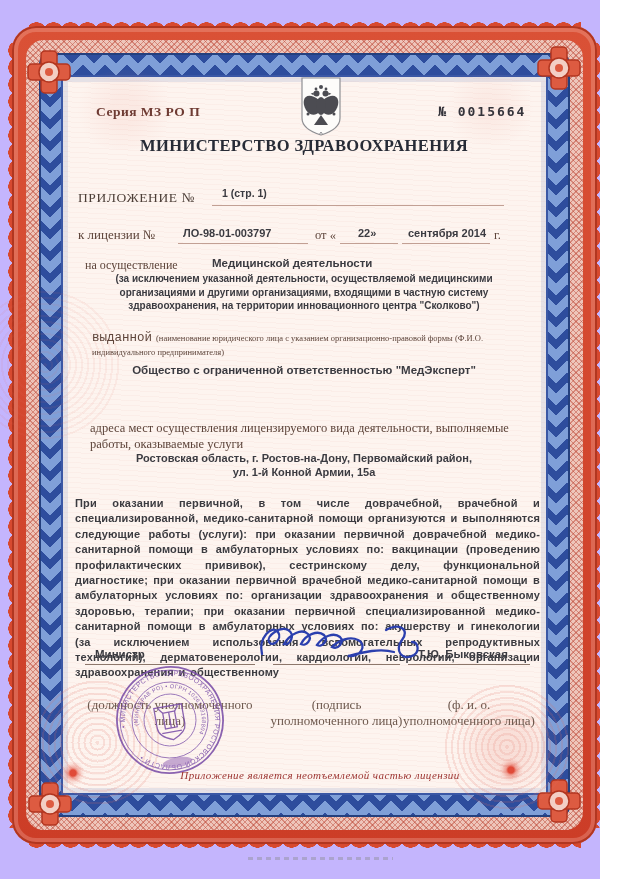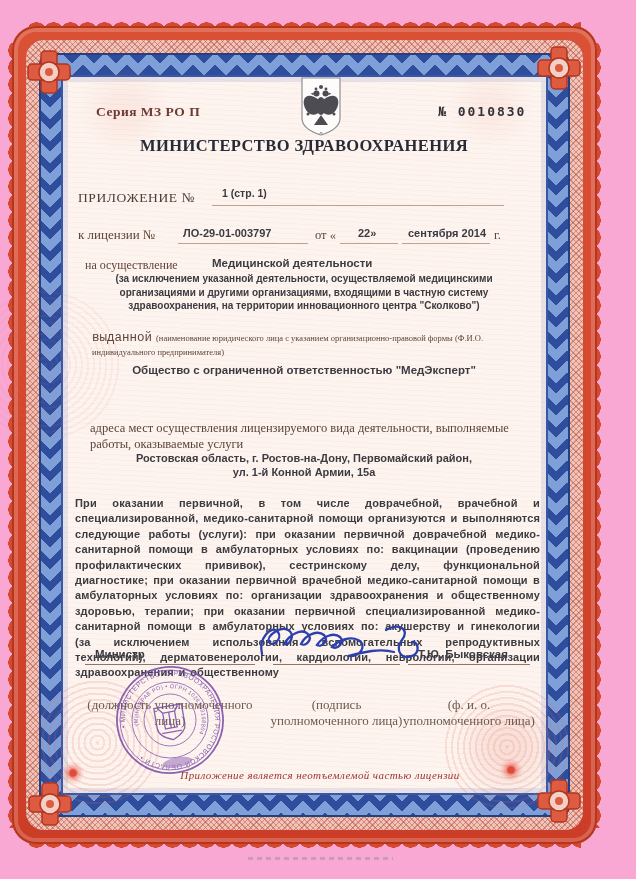--- a/index.html
+++ b/index.html
@@ -1,17 +1,17 @@
 <!DOCTYPE html>
 <html><head>
 <meta charset="utf-8">
 <style>
   html,body{margin:0;padding:0;background:#ffffff;}
-  .sheet{position:relative;width:600px;height:879px;background:#f9a8d4;overflow:hidden;
-         font-family:"Liberation Serif", serif;padding-left:36px;}
+  .sheet{position:relative;width:600px;height:879px;background:#c4b5fd;overflow:hidden;
+         font-family:"Liberation Serif", serif;}
   
   .frame{position:absolute;left:12px;top:26px;width:585px;height:818px;}
   .f-red{position:absolute;inset:0;border-radius:24px;
          background:linear-gradient(#da5136,#cc3d27);
          box-shadow:inset 0 0 0 2px #b23620, inset 0 0 0 6px rgba(255,210,200,.25);}
   .sc{position:absolute;}
   .sc-top{left:16px;right:16px;top:-8px;height:10px;background-repeat:repeat-x;
           background-image:radial-gradient(ellipse 13px 9px at 50% 100%, #d7492f 62%, rgba(215,73,47,0) 64%);
           background-size:17px 10px;}
   .sc-bot{left:16px;right:16px;bottom:-8px;height:10px;background-repeat:repeat-x;
@@ -134,32 +134,32 @@
       <circle cx="20" cy="13" r="1.4"></circle>
       <circle cx="30" cy="13" r="1.4"></circle>
       <path d="M25 39 l-7 10 h14 z"></path>
       <circle cx="12" cy="38" r="1.5"></circle>
       <circle cx="38" cy="38" r="1.5"></circle>
     </g>
     <path d="M23 59 l2 -3 2 3" fill="none" stroke="#8f8f93" stroke-width="1"></path>
   </svg>
 
   <div class="abs series" style="left:96px;top:104px;">Серия МЗ РО П</div>
-  <div class="abs number" style="left:438px;top:104px;">№ 0010830</div>
+  <div class="abs number" style="left:438px;top:104px;">№ 0015664</div>
 
   <div class="abs title">
     <div>МИНИСТЕРСТВО ЗДРАВООХРАНЕНИЯ</div>
   </div>
 
   <div class="abs serif-lbl appendix-lbl" style="left:78px;top:190px;">ПРИЛОЖЕНИЕ №</div>
   <div class="abs val" style="left:222px;top:187px;font-size:10.5px;">1 (стр. 1)</div>
   <div class="underline" style="left:212px;top:205px;width:292px;"></div>
 
   <div class="abs serif-lbl" style="left:78px;top:227px;font-size:13px;">к лицензии №</div>
-  <div class="abs val" style="left:183px;top:227px;font-size:11px;">ЛО-29-01-003797</div>
+  <div class="abs val" style="left:183px;top:227px;font-size:11px;">ЛО-98-01-003797</div>
   <div class="abs serif-lbl" style="left:315px;top:228px;font-size:12.5px;">от «</div>
   <div class="abs val" style="left:358px;top:227px;font-size:11px;">22»</div>
   <div class="abs val" style="left:408px;top:227px;font-size:11px;">сентября 2014</div>
   <div class="abs serif-lbl" style="left:494px;top:228px;font-size:12.5px;">г.</div>
   <div class="underline" style="left:178px;top:243px;width:130px;"></div>
   <div class="underline" style="left:340px;top:243px;width:58px;"></div>
   <div class="underline" style="left:402px;top:243px;width:88px;"></div>
 
   <div class="abs serif-lbl" style="left:85px;top:258px;font-size:12px;">на осуществление</div>
   <div class="abs val" style="left:212px;top:257px;font-size:11.5px;">Медицинской деятельности</div>

